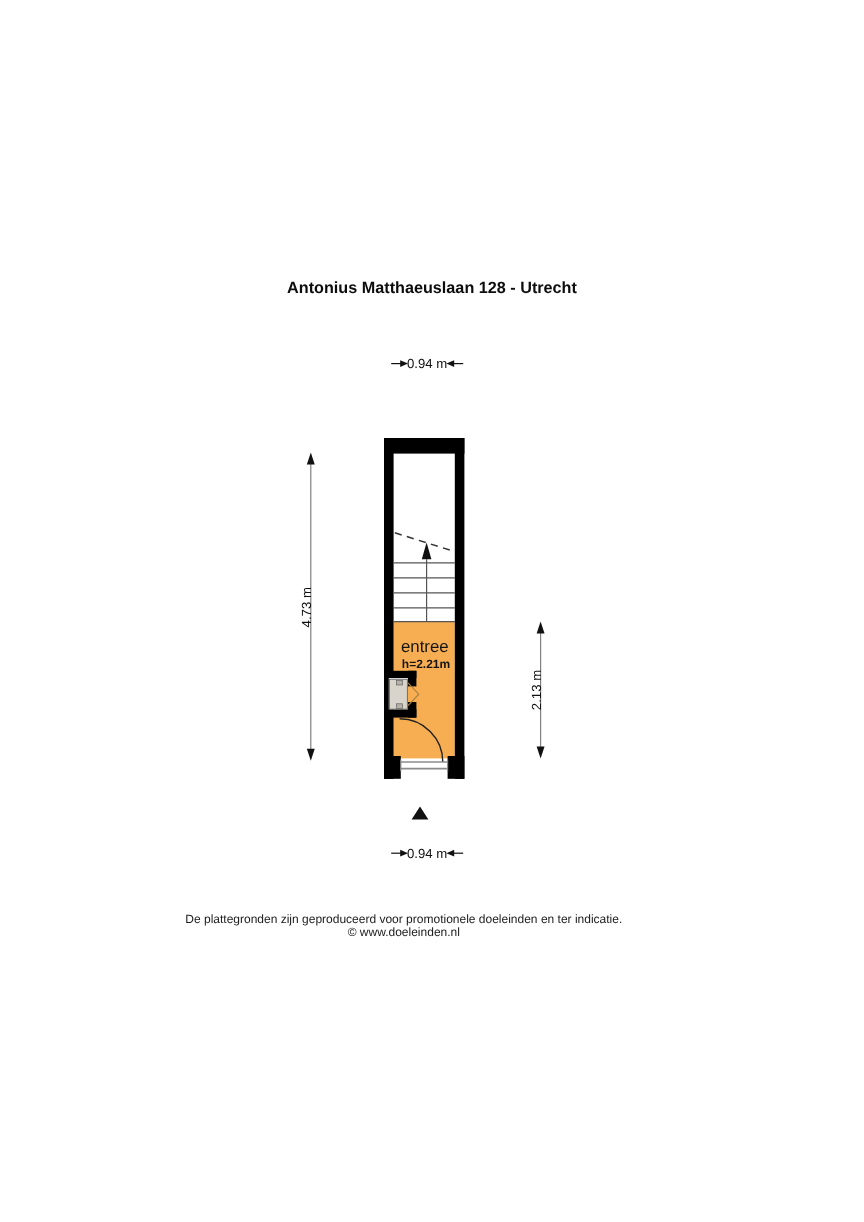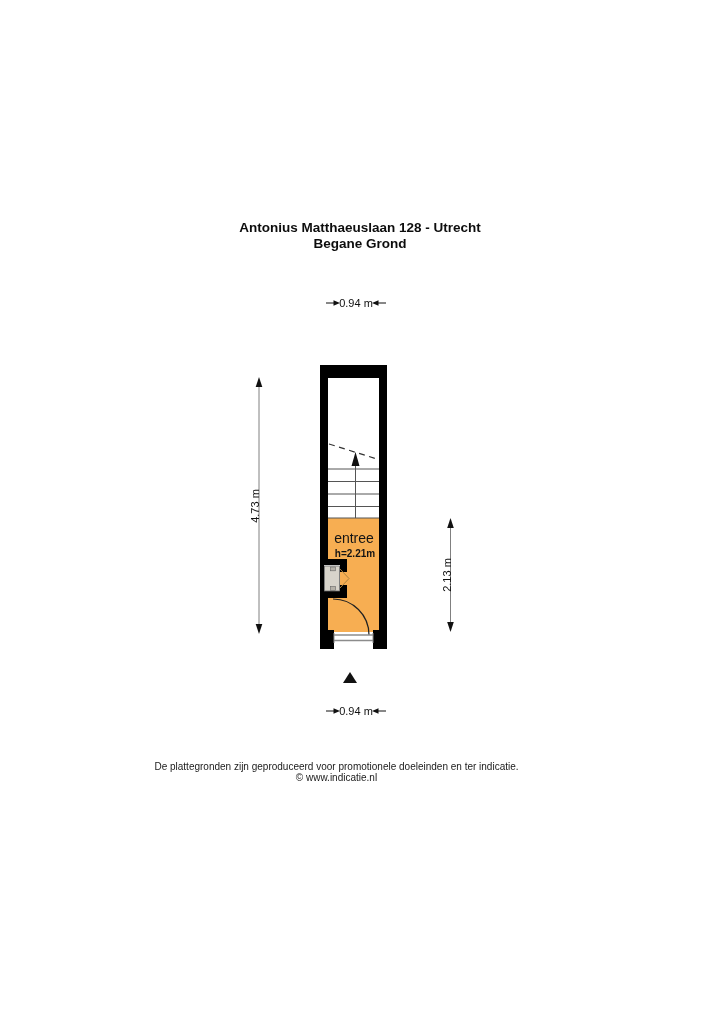--- a/index.html
+++ b/index.html
@@ -11,21 +11,21 @@
     position: relative;
     width: 720px;
     height: 1018px;
     background: #ffffff;
     font-family: "Liberation Sans", sans-serif;
     color: #111;
     overflow: hidden;
   }
   .title-block {
     position: absolute;
-    top: 220px;
+    top: 232px;
     left: 0;
     width: 720px;
     text-align: center;
     font-weight: bold;
     font-size: 13.5px;
     line-height: 16px;
     color: #0d0d0d;
   }
   .footer-block {
     position: absolute;
@@ -50,21 +50,20 @@
   .room-name { font-size: 14px; fill: #141414; }
   .room-height { font-size: 10px; font-weight: bold; fill: #141414; }
 </style>
 </head>
 <body>
 
 <div class="page">
 
   <div class="title-block">
     <div>Antonius Matthaeuslaan 128 - Utrecht</div>
-    <div>Begane Grond</div>
   </div>
 
   <svg class="plan-svg" width="720" height="1018" viewBox="0 0 720 1018">
 
     <rect x="328" y="518" width="51" height="114" fill="#F7AE52"></rect>
 
     <g fill="#000000">
       <rect x="320" y="365" width="67" height="13"></rect>
       <rect x="320" y="365" width="8" height="284"></rect>
       <rect x="379" y="365" width="8" height="284"></rect>
@@ -139,16 +138,16 @@
     <g>
       <line x1="450.5" y1="521" x2="450.5" y2="629" stroke="#808080" stroke-width="1"></line>
       <polygon points="450.5,518 447.2,528 453.8,528" fill="#111"></polygon>
       <polygon points="450.5,632 447.2,622 453.8,622" fill="#111"></polygon>
       <text class="dim-text" text-anchor="middle" transform="rotate(-90 446.5 575)" x="446.5" y="579">2.13 m</text>
     </g>
   </svg>
 
   <div class="footer-block">
     <div>De plattegronden zijn geproduceerd voor promotionele doeleinden en ter indicatie.</div>
-    <div>© www.indicatie.nl</div>
+    <div>© www.doeleinden.nl</div>
   </div>
 
 </div>
 
 </body></html>

